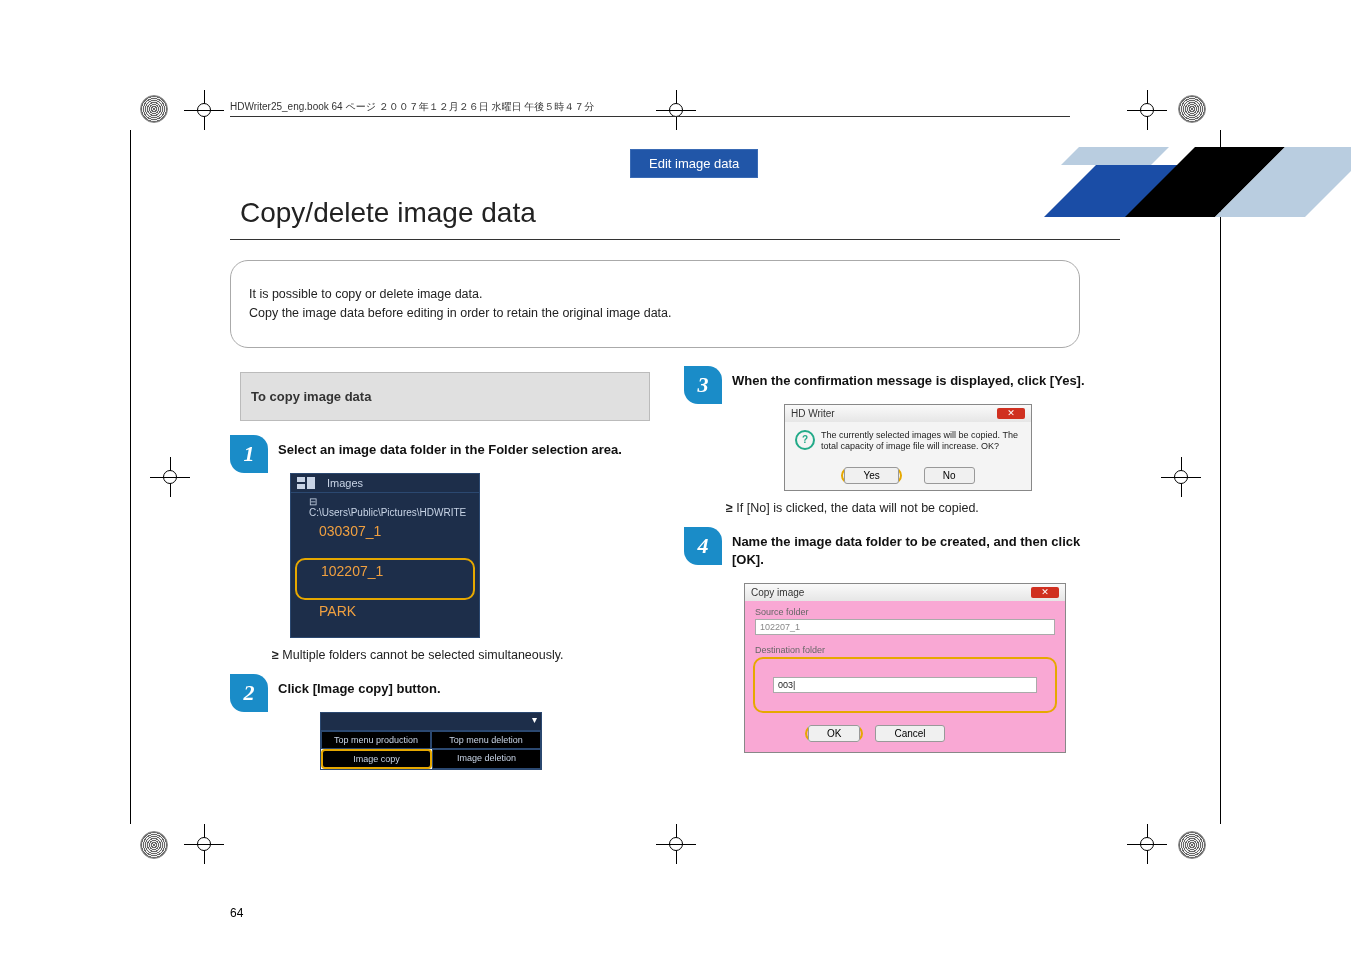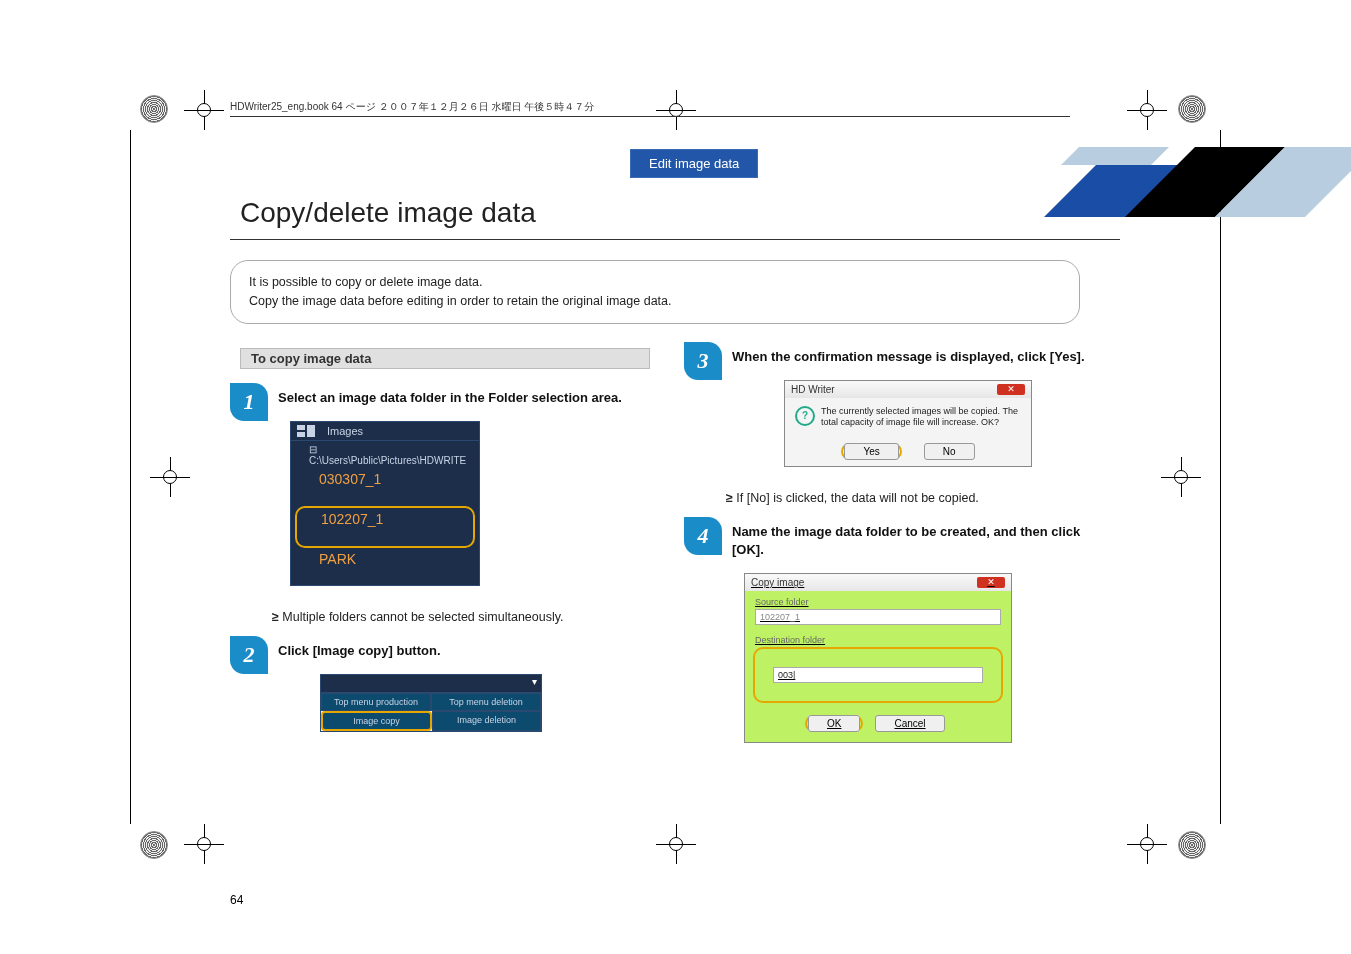--- a/index.html
+++ b/index.html
@@ -20,64 +20,64 @@
 .title-row { position: relative; }
 .title { font-size: 28px; color: #222; padding: 6px 0 10px 10px; }
 .title-decor { position: absolute; right: -200px; top: -44px; width: 320px; height: 72px; }
 .diag { position: absolute; width: 90px; height: 72px; transform: skewX(-45deg); }
 .d1 { background: #b9cde0; right: 160px; height: 18px; top: 0; }
 .d1b { background: #1a4da6; right: 160px; height: 52px; top: 18px; }
 .d2 { background: #000; right: 70px; height: 70px; top: 0; }
 .d3 { background: #b9cde0; right: -20px; height: 70px; top: 0; }
 .rule { border-top: 1px solid #333; margin-top: 0; margin-bottom: 20px; width: 890px; }
 
-.intro-box { border: 1px solid #aaa; border-radius: 18px; padding: 12px 18px; width: 850px; margin-bottom: 24px; font-size: 12.5px; color: #222; line-height: 1.5; }
+.intro-box { border: 1px solid #aaa; border-radius: 18px; padding: 24px 18px; width: 850px; margin-bottom: 24px; font-size: 12.5px; color: #222; line-height: 1.5; }
 
 .columns { display: flex; gap: 24px; }
 .col { width: 430px; }
 
-.section-head { background: #e0e0e0; border: 1px solid #bbb; padding: 2px 10px; font-size: 13px; font-weight: bold; color: #333; width: 410px; margin-bottom: 20px; margin-left: 10px; }
+.section-head { background: #e0e0e0; border: 1px solid #bbb; padding: 16px 10px; font-size: 13px; font-weight: bold; color: #333; width: 410px; margin-bottom: 20px; margin-left: 10px; }
 
 .step { position: relative; padding-left: 48px; margin-bottom: 14px; }
 .step-num { position: absolute; left: 0; top: -6px; width: 38px; height: 38px; background: #1a8cc8; border-top-right-radius: 14px; border-bottom-left-radius: 14px; color: #fff; font-size: 22px; font-style: italic; font-weight: bold; display: flex; align-items: center; justify-content: center; font-family: Georgia, serif; }
 .step-text { font-size: 13px; font-weight: bold; color: #111; line-height: 1.4; }
 
-.img-box { margin-left: 60px; margin-bottom: 24px; }
+.img-box { margin-left: 60px; margin-bottom: 10px; }
 
 
 .folder-panel { width: 190px; background: #1d2e4a; border: 1px solid #2b4870; }
 .folder-header { background: #1d2e4a; color: #c8d4e6; font-size: 11px; padding: 3px 6px; border-bottom: 1px solid #2b4870; display:flex; align-items:center; gap:12px; }
 .folder-icon { display:inline-block; width:18px; height:12px; }
 .folder-path { color: #c8d4e6; font-size: 10px; padding: 3px 8px 3px 18px; }
 .folder-item { color: #f0a040; font-size: 14px; padding: 2px 8px 18px 28px; }
 .folder-hilite { border: 2px solid #e6a800; border-radius: 10px; margin: 1px 4px; padding: 1px 6px 1px 24px; }
 
 .note { font-size: 12.5px; color: #222; margin-left: 42px; margin-bottom: 18px; }
 .note::before { content: "≥ "; font-weight: bold; }
 
 
 .btnbar { width: 222px; border: 1px solid #2b4870; }
 .btnbar-top { height: 18px; background: #1d2e4a; border-bottom: 1px solid #2b4870; position:relative; }
 .btnbar-top::after { content:"▾"; position:absolute; right:4px; top:1px; color:#fff; font-size:10px; }
 .btnbar-row { display:flex; }
-.btnbar-cell { flex:1; background: #0c4a6e; color:#c8d4e6; font-size:9px; padding:3px 4px; border:1px solid #2b4870; text-align:center; }
+.btnbar-cell { flex:1; background: #000000; color:#c8d4e6; font-size:9px; padding:3px 4px; border:1px solid #2b4870; text-align:center; }
 .btn-hilite { border:2px solid #e6a800; border-radius:4px; }
 
 
 .dlg { border:1px solid #888; background:#f4f4f4; width:248px; font-size:10px; }
 .dlg-title { background: linear-gradient(#fafafa,#e6e6e6); padding:3px 6px; font-size:10px; color:#333; display:flex; justify-content:space-between; }
 .dlg-x { background:#d03020; color:#fff; width:28px; text-align:center; font-size:9px; border-radius:2px; }
 .dlg-body { padding:8px 10px; display:flex; gap:6px; }
 .dlg-q { width:20px; height:20px; border-radius:50%; border:2px solid #2a8; color:#2a8; font-weight:bold; display:flex; align-items:center; justify-content:center; flex-shrink:0; }
 .dlg-msg { font-size:9px; color:#222; line-height:1.3; }
 .dlg-btns { display:flex; gap:22px; justify-content:center; padding:6px; }
 .dlg-btn { background:#f0f0f0; border:1px solid #999; border-radius:3px; padding:2px 18px; font-size:10px; }
 .btn-ring { border:2px solid #e6a800; border-radius:12px; padding:1px; display:inline-block; }
 
-.dlg2 { border:1px solid #888; background:#bef264; width:268px; font-size:10px;text-decoration:underline; }
+.dlg2 { border:1px solid #888; background:#f9a8d4; width:322px; font-size:10px; }
 .dlg2-label { font-size:9px; color:#666; padding:6px 10px 2px; }
 .dlg2-input { margin:0 10px 4px; border:1px solid #aaa; background:#fff; padding:2px 4px; font-size:9px; color:#888; }
 .dlg2-input-ring { margin:0 8px 6px; border:2px solid #e6a800; border-radius:10px; padding:18px; }
 .dlg2-input-ring .dlg2-input { margin:0; border:1px solid #aaa; }
 .dlg2-btns { display:flex; gap:12px; justify-content:flex-start; padding:6px 0 10px 60px; }
 
 .page-num { position:absolute; left:0; bottom:-140px; font-size:12px; }
 </style>
 </head>
 <body>

